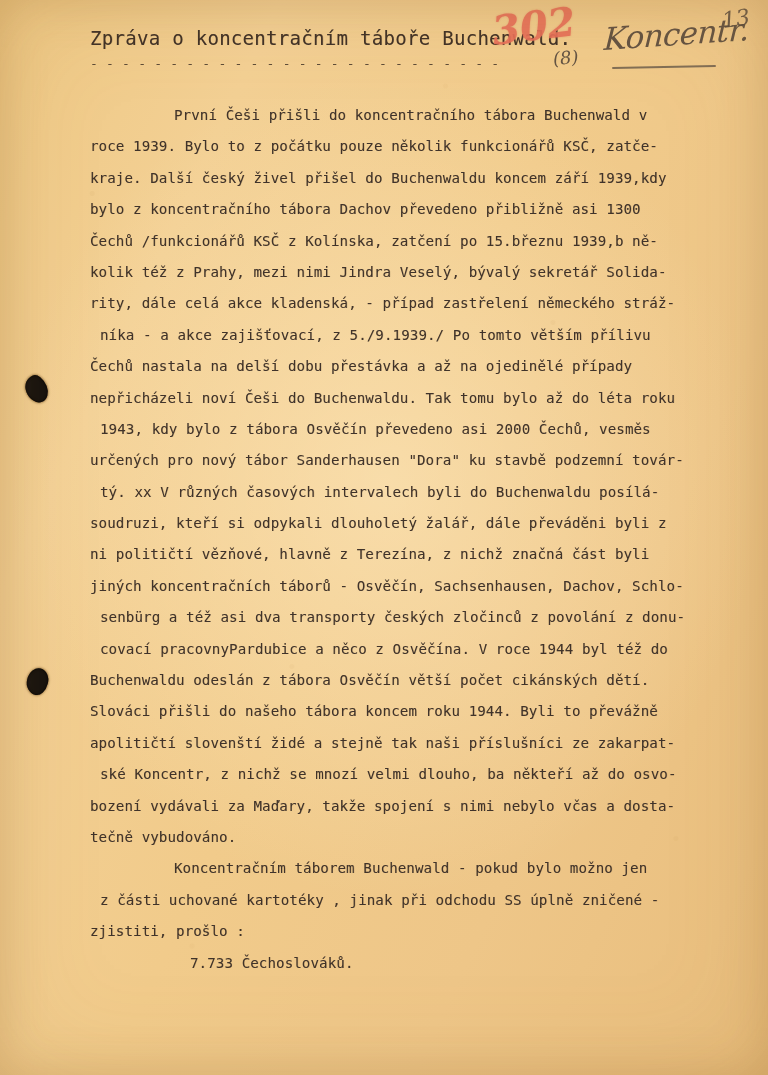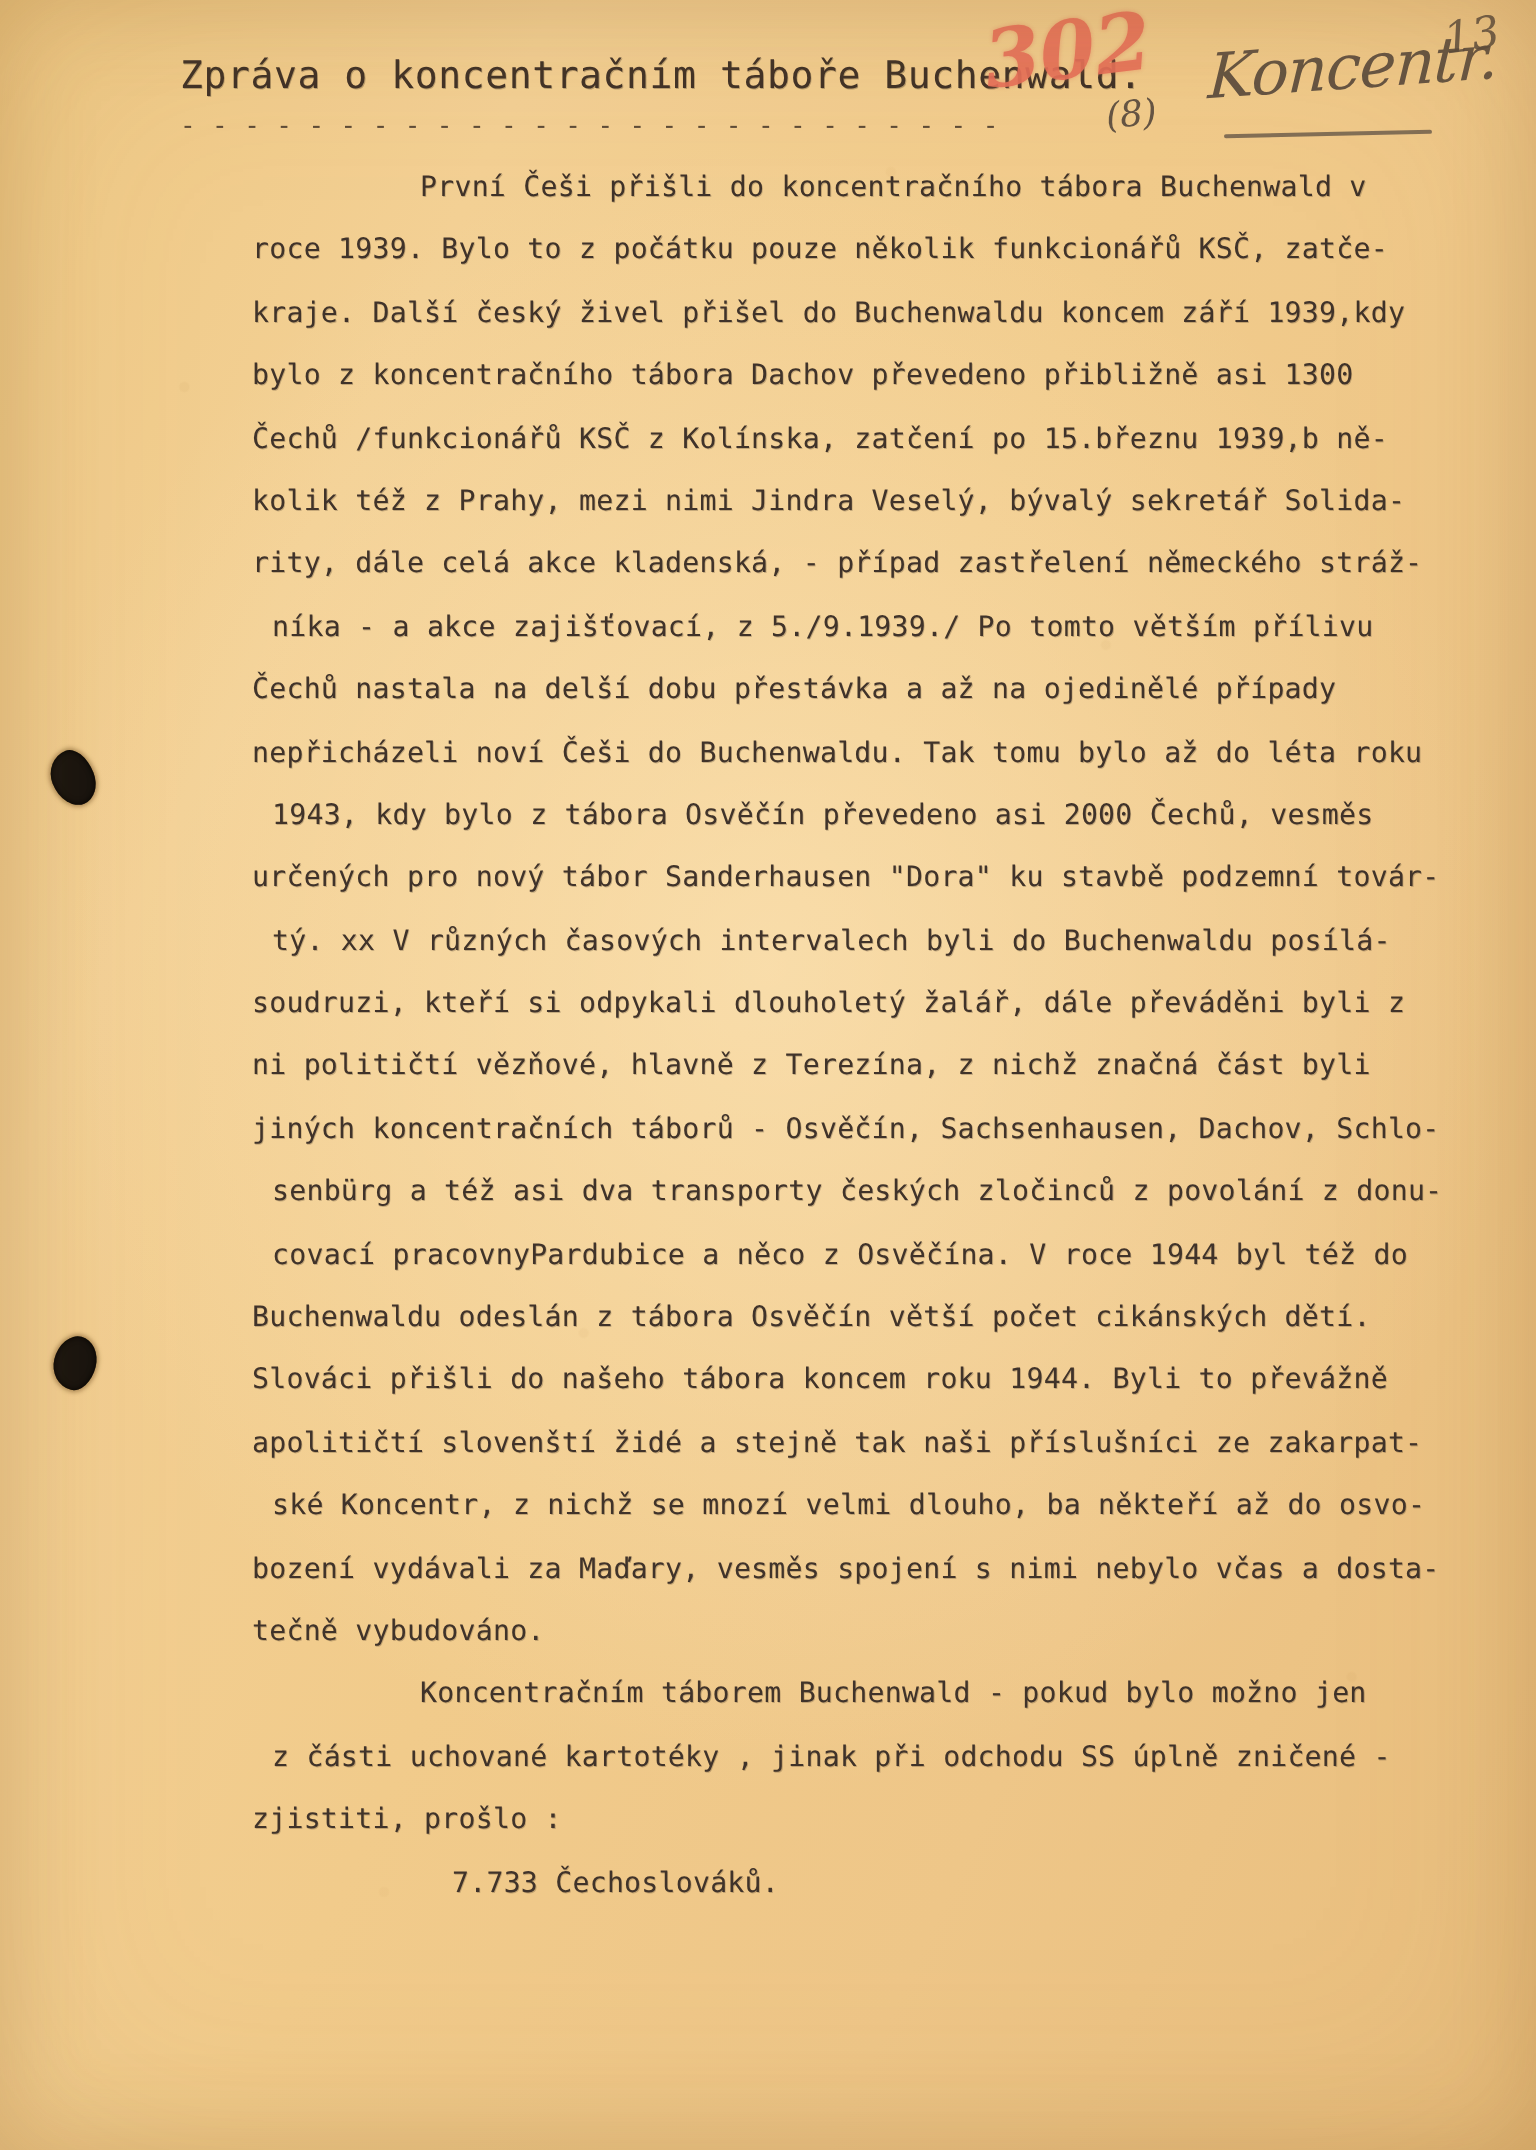--- a/index.html
+++ b/index.html
@@ -146,23 +146,22 @@
     left: 27px; top: 668px;
     width: 21px; height: 27px;
     border-radius: 50% 50% 44% 56% / 52% 48% 52% 48%;
     transform: rotate(14deg);
   }
 
   
   .body {
     position: absolute;
     left: 90px;
-    top: 79px;
+    top: 100px;
     width: 620px;
-    margin-left: 36px;
   }
   .line {
     font-size: 14.1px;
     line-height: 31.4px;
     height: 31.4px;
     color: #40332a;
     white-space: pre;
     letter-spacing: 0.12px;
     text-shadow: 0.4px 0.3px 0 rgba(62,46,32,0.26);
   }
@@ -207,21 +206,21 @@
     <div class="line ind-sm">tý. xx V různých časových intervalech byli do Buchenwaldu posílá-</div>
     <div class="line">soudruzi, kteří si odpykali dlouholetý žalář, dále převáděni byli z</div>
     <div class="line">ni političtí vězňové, hlavně z Terezína, z nichž značná část byli</div>
     <div class="line">jiných koncentračních táborů - Osvěčín, Sachsenhausen, Dachov, Schlo-</div>
     <div class="line ind-sm">senbürg a též asi dva transporty českých zločinců z povolání z donu-</div>
     <div class="line ind-sm">covací pracovnyPardubice a něco z Osvěčína. V roce 1944 byl též do</div>
     <div class="line">Buchenwaldu odeslán z tábora Osvěčín větší počet cikánských dětí.</div>
     <div class="line">Slováci přišli do našeho tábora koncem roku 1944. Byli to převážně</div>
     <div class="line">apolitičtí slovenští židé a stejně tak naši příslušníci ze zakarpat-</div>
     <div class="line ind-sm">ské Koncentr, z nichž se mnozí velmi dlouho, ba někteří až do osvo-</div>
-    <div class="line">bození vydávali za Maďary, vesměs spojení s nimi nebylo včas a dosta-</div>
+    <div class="line">bození vydávali za Maďary, takže spojení s nimi nebylo včas a dosta-</div>
     <div class="line">tečně vybudováno.</div>
     <div class="line ind">Koncentračním táborem Buchenwald - pokud bylo možno jen</div>
     <div class="line ind-sm">z části uchované kartotéky , jinak při odchodu SS úplně zničené -</div>
     <div class="line">zjistiti, prošlo :</div>
     <div class="line ind-num">7.733 Čechoslováků.</div>
   </div>
 
   <div class="edge-shade"></div>
 </div>
 

